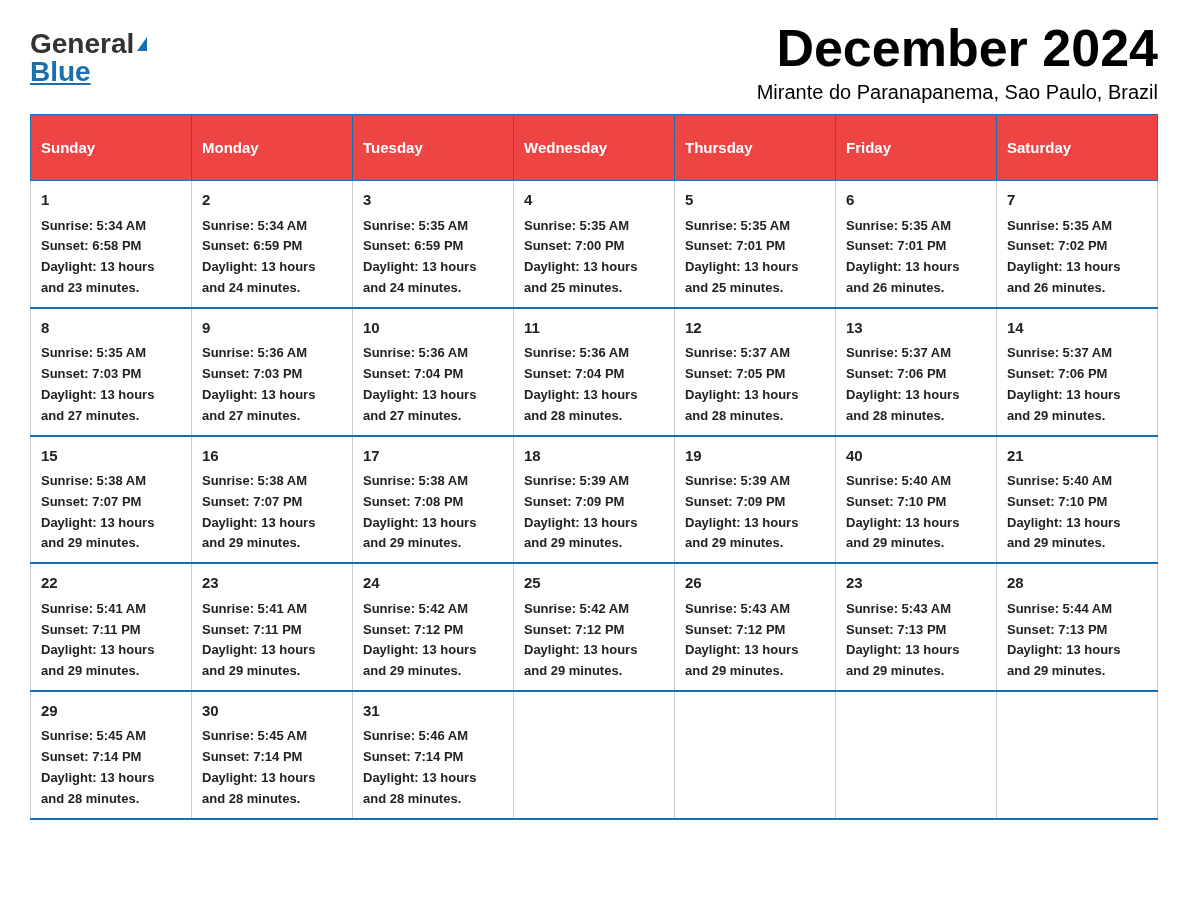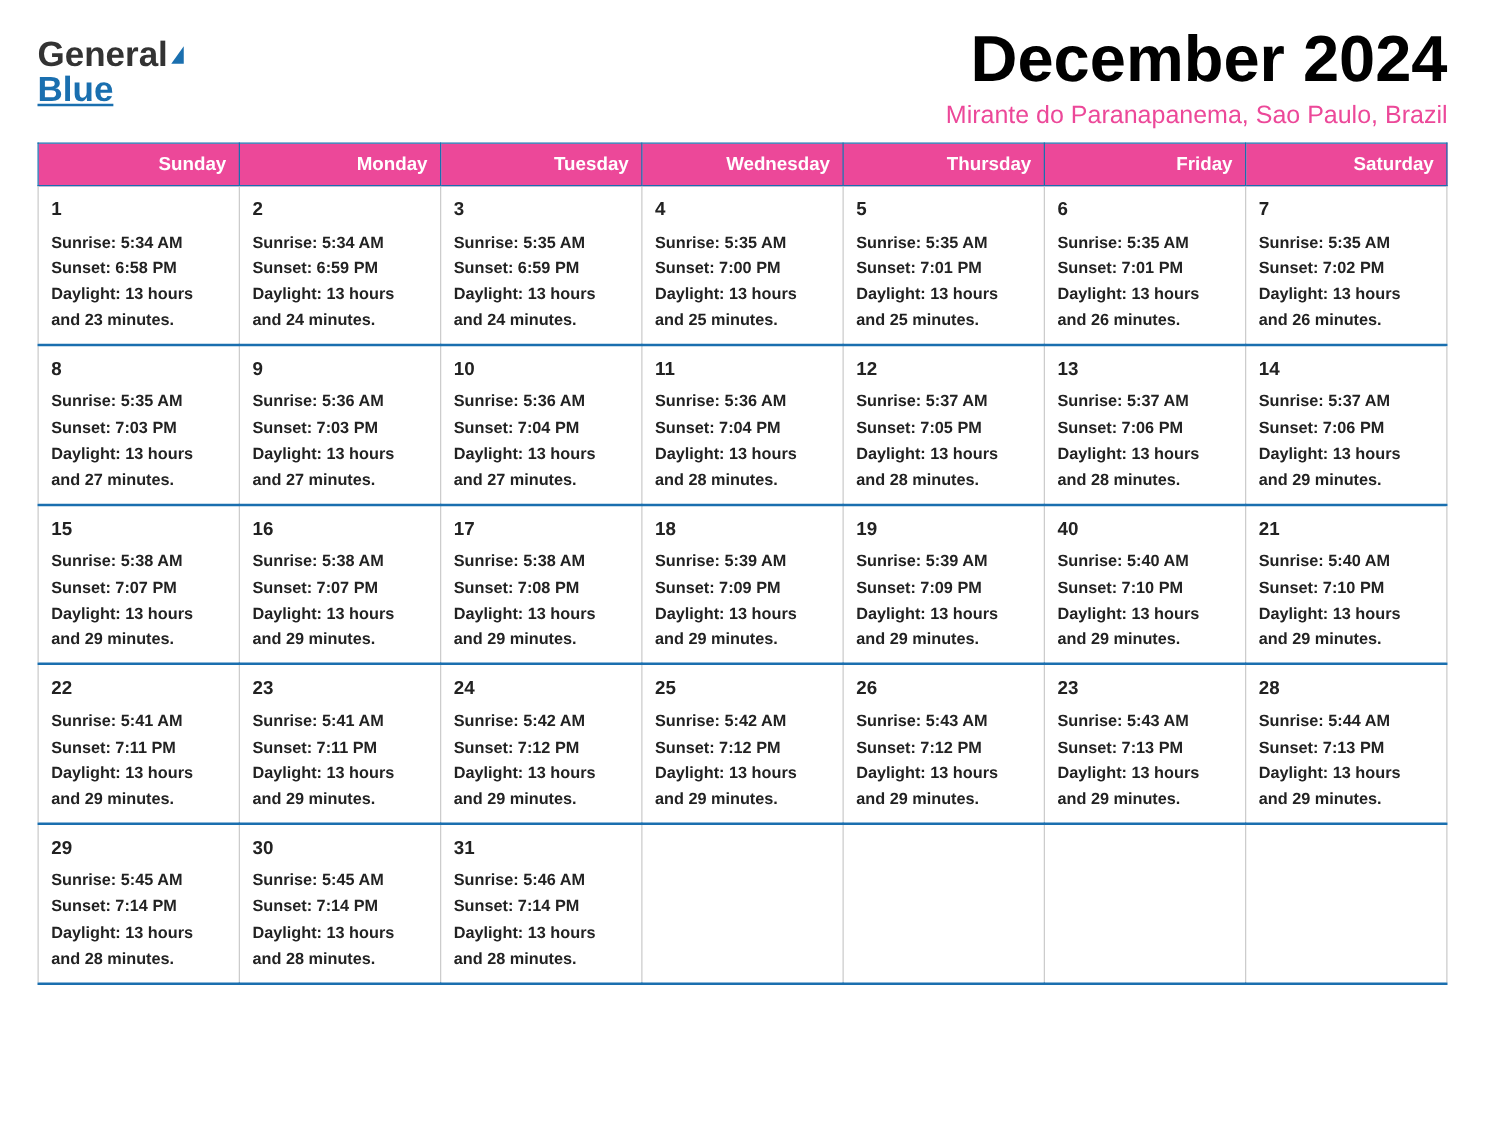--- a/index.html
+++ b/index.html
@@ -52,35 +52,35 @@
       text-align: right;
     }
     .month-title {
       font-size: 52px;
       font-weight: bold;
       color: #000000;
       line-height: 1.1;
     }
     .location-title {
       font-size: 20px;
-      color: #ec4899;
+      color: #000000;
       margin-top: 4px;
     }
     table {
       width: 100%;
       border-collapse: collapse;
       margin-top: 8px;
     }
     thead tr th {
-      background-color: #ec4899;
+      background-color: #ef4444;
       color: #fff;
       font-size: 15px;
       font-weight: bold;
-      padding: 8px 10px;
-      text-align: right;
+      padding: 24px 10px;
+      text-align: left;
       border: 1px solid #1a6faf;
     }
     tbody tr td {
       vertical-align: top;
       padding: 8px 10px;
       font-size: 13px;
       color: #222;
       border: 1px solid #ccc;
       width: calc(100% / 7);
       line-height: 1.5;

